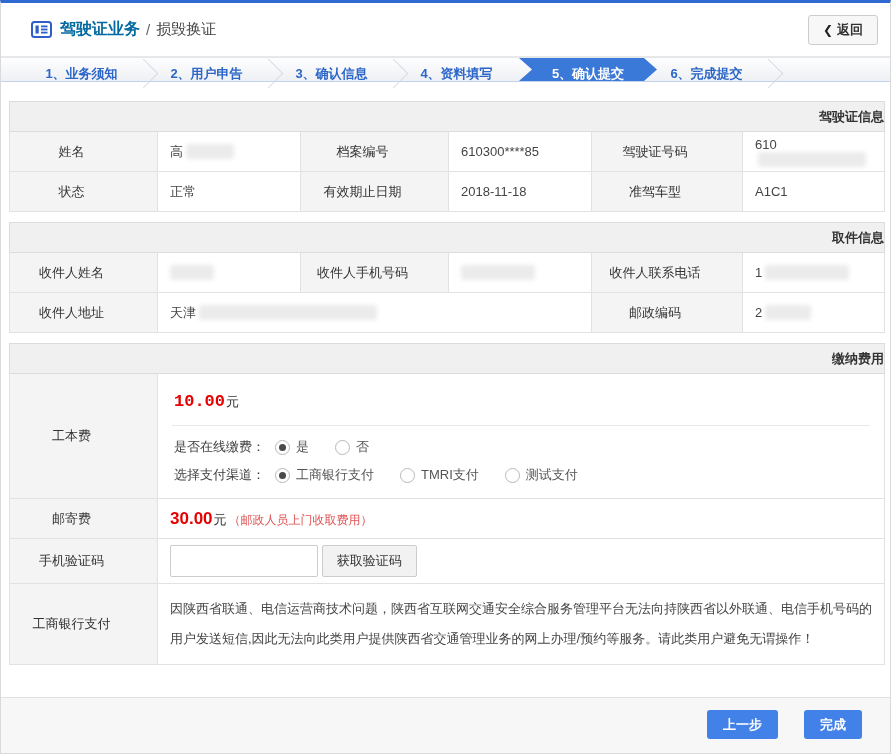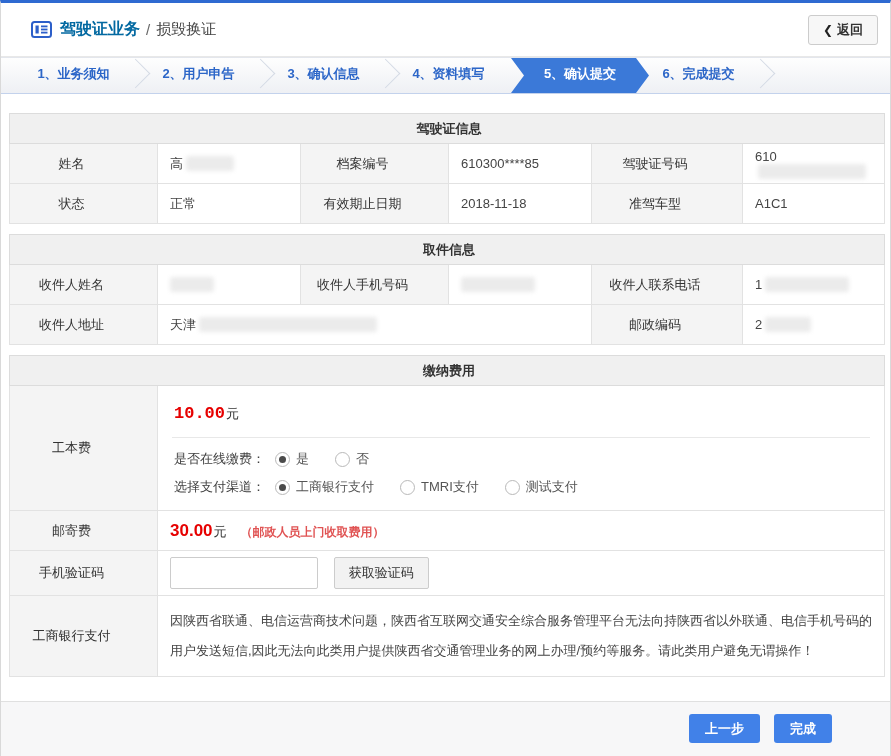--- a/index.html
+++ b/index.html
@@ -25,21 +25,21 @@
   .btn-back {
     background:#f7f7f7; border:1px solid #ccc; border-radius:3px;
     height:30px; padding:0 14px; font-size:13px; color:#333; cursor:pointer;
     display:inline-flex; align-items:center; gap:4px; font-weight:bold;
     font-family:inherit;
   }
   .btn-back .chev { font-size:12px; font-weight:bold; color:#222; }
 
   
   .steps {
-    height:37px; display:flex; align-items:stretch; padding-left:10px;
+    height:25px; display:flex; align-items:stretch; padding-left:18px;
     background:linear-gradient(180deg,#fefefe,#eef0f4);
     border-top:1px solid #e3e6ec; border-bottom:1px solid #c3d2ec;
     position:relative;
   }
   .step {
     width:125px; line-height:31px; text-align:center; font-size:13px;
     font-weight:bold; color:#2c66c8; position:relative; cursor:pointer;
   }
   .step::after {
     content:""; position:absolute; right:-10px; top:5px; width:20px; height:20px;
@@ -53,70 +53,70 @@
   }
   .step.active::after { display:none; }
 
   
   .content { padding:10px 8px 0 8px; flex:1; }
 
   table.info { width:875px; border-collapse:collapse; table-layout:fixed; margin-top:10px; }
   table.info:first-child { margin-top:9px; }
   table.info th.section {
     background:#f0f0f0; border:1px solid #dcdcdc; height:30px;
-    text-align:center; padding-left:4px; font-size:13px; color:#333; font-weight:bold;
+    text-align:right; padding-left:4px; font-size:13px; color:#333; font-weight:bold;
   }
   table.info td { border:1px solid #e2e2e2; font-size:13px; height:40px; }
   td.lbl {
     background:#f4f4f4; color:#333; text-align:center; padding-right:24px;
   }
   td.val { background:#fff; color:#444; text-align:left; padding-left:12px; }
 
   
   .blur {
     display:inline-block; height:15px; background:#ebebeb; border-radius:3px;
     filter:blur(2px); vertical-align:-3px; margin-left:3px;
   }
 
   
   td.val-complex { padding:12px 14px; }
   .fee-amount { font-size:17px; font-weight:bold; color:#e60000; }
   .fee-unit { font-size:13px; font-weight:normal; color:#333; margin-left:1px; }
-  .fee-note { font-size:12px; color:#e05353; margin-left:14px; font-weight:bold; }
+  .fee-note { font-size:12px; color:#e05353; margin-left:2px; font-weight:normal; }
   .fee-top { padding:6px 0 14px 2px; border-bottom:1px solid #e8e8e8; margin-bottom:12px;font-family:Liberation Mono, monospace; }
   .opt-row { display:flex; align-items:center; margin:10px 0 2px 2px; font-size:13px; color:#555; }
   .opt-row .opt-label { margin-right:10px; color:#404040; }
   .radio {
     width:15px; height:15px; border:1px solid #b9b9b9; border-radius:50%;
     background:#fff; display:inline-block; position:relative; margin-right:6px;
     cursor:pointer; flex:none;
   }
   .radio.checked::after {
     content:""; position:absolute; left:3px; top:3px; right:3px; bottom:3px;
     border-radius:50%; background:#4a4a4a;
   }
   .opt-item { display:inline-flex; align-items:center; margin-right:26px; color:#555; cursor:pointer; }
 
   .captcha-input {
     width:148px; height:32px; border:1px solid #ccc; border-radius:2px;
     font-size:13px; padding:0 8px; vertical-align:middle; font-family:inherit;
   }
   .btn-captcha {
-    height:32px; padding:0 14px; margin-left:12px; background:#f2f2f2;
+    height:32px; padding:0 14px; margin-left:0; background:#f2f2f2;
     border:1px solid #ccc; border-radius:2px; font-size:13px; color:#333;
     cursor:pointer; vertical-align:middle; font-family:inherit;
   }
   .sms-text {
     color:#d43f3f; font-size:13px; line-height:30px; padding:10px 12px;
   }
 
   
   .foot {
     margin-top:24px; border-top:1px solid #e0e0e0; background:#f7f7f8;
-    padding:12px 58px 14px 0; display:flex; justify-content:flex-end; gap:14px;
+    padding:12px 28px 14px 0; display:flex; justify-content:flex-end; gap:26px;
   }
   .btn-blue {
     background:#4181e8; color:#fff; border:none; border-radius:3px;
     height:29px; padding:0 16px; font-size:13px; font-weight:bold; cursor:pointer;
     font-family:inherit;
   }
 </style>
 </head>
 <body>
 

